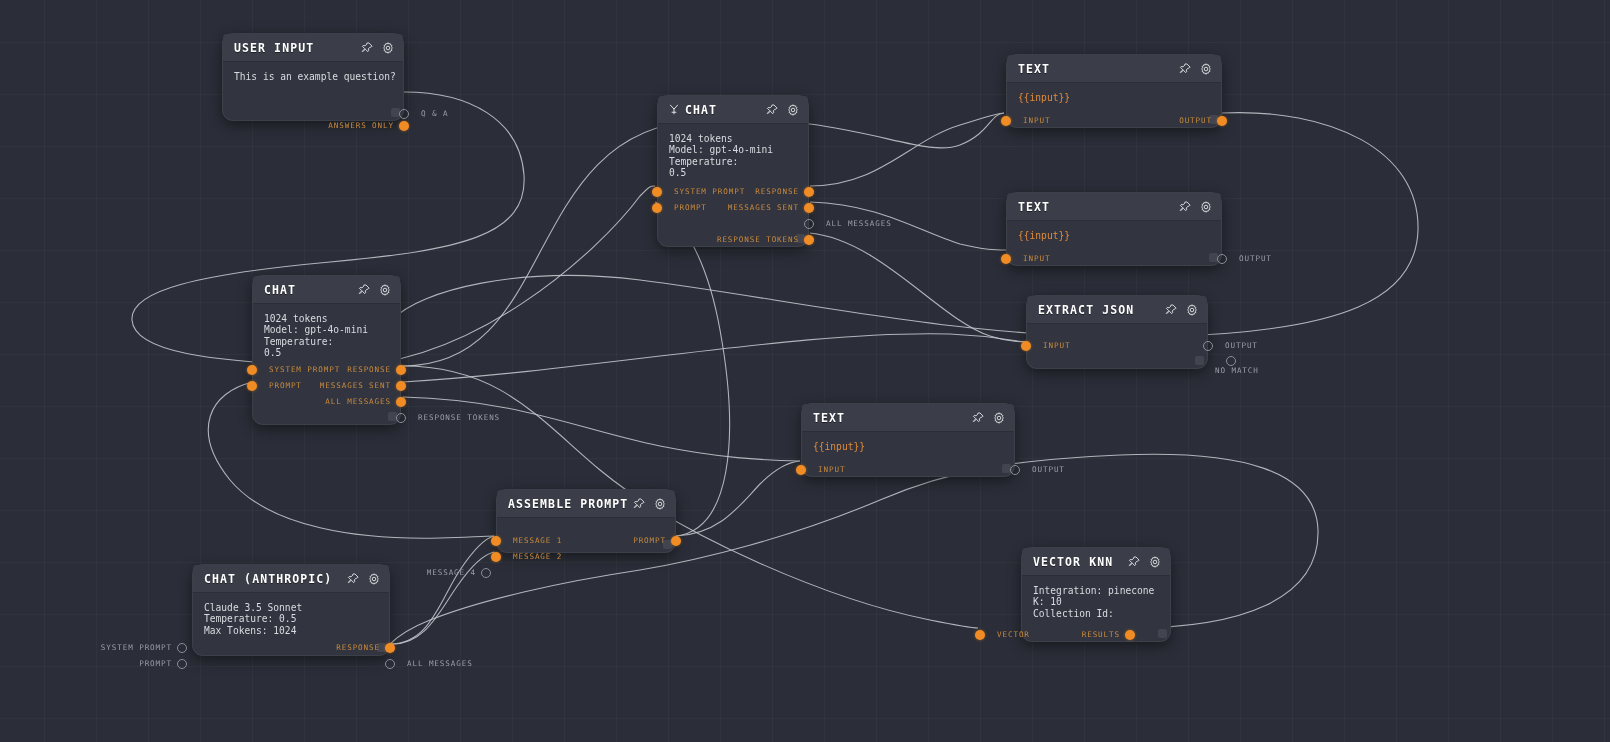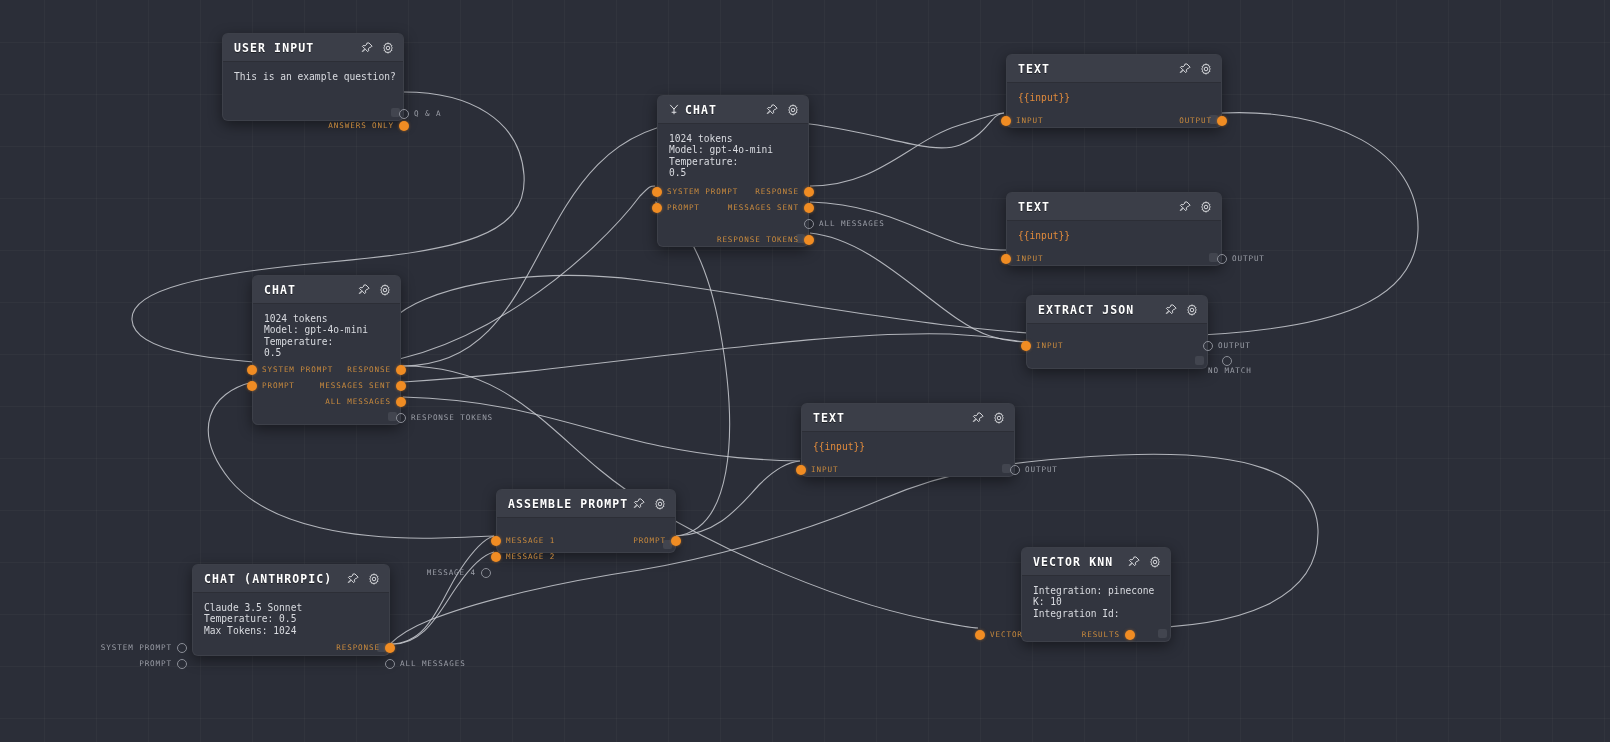--- a/index.html
+++ b/index.html
@@ -14,21 +14,21 @@
       linear-gradient(to right, rgba(255,255,255,0.028) 1px, transparent 1px),
       linear-gradient(to bottom, rgba(255,255,255,0.028) 1px, transparent 1px);
     background-size:52px 52px;
     background-position:-8px -10px;
   }
   #edges{position:absolute;inset:0;pointer-events:none;}
   #edges path{fill:none;stroke:#c9cbd1;stroke-width:1.1;opacity:.85;}
 
   .node{
     position:absolute;
-    border-radius:6px;
+    border-radius:11px;
     background:#32353f;
     box-shadow:0 4px 14px rgba(0,0,0,.45);
     border:1px solid rgba(255,255,255,.055);
     box-sizing:border-box;
   }
   .node .hdr{
     height:27px;
     background:#3b3e48;
     border-radius:4px 4px 0 0;
     display:flex;align-items:center;
@@ -55,21 +55,21 @@
   .port .dot{
     width:10px;height:10px;border-radius:50%;box-sizing:border-box;flex:none;
   }
   .dot.on{background:#f08c23;box-shadow:0 0 3px rgba(240,140,35,.5);}
   .dot.off{background:transparent;border:1.4px solid #8b8e97;}
   .plabel{
     font-size:7.6px;letter-spacing:.9px;white-space:nowrap;
     color:#c98a3d;
   }
   .plabel.dim{color:#9b9ea7;}
-  .port.inp .plabel{margin-left:5px;}
+  .port.inp .plabel{margin-left:12px;}
   .port.outp{flex-direction:row-reverse;}
   .port.outp .plabel{margin-right:5px;}
 </style>
 </head>
 <body>
 
 <div id="canvas">
   <svg id="edges" width="1610" height="742" viewBox="0 0 1610 742">
       <path d="M404,92 C470,92 520,120 524,175 C528,236 460,250 330,262 C200,274 130,290 132,320 C134,352 210,362 330,366 C470,371 600,250 640,196 C650,186 650,186 655,186"></path>
       <path d="M403,366 C560,366 520,130 700,120 C850,112 920,160 960,145 C990,133 990,114 1004,113"></path>
@@ -394,21 +394,21 @@
               <svg width="12" height="12" viewBox="0 0 16 16">
                 <path d="M8 5.6a2.4 2.4 0 100 4.8 2.4 2.4 0 000-4.8z" fill="none" stroke="#e8e9ec" stroke-width="1.2"></path>
                 <path d="M8 .9l1 1.7 1.9-.5.5 1.9 1.9.6-.8 1.8 1.3 1.5-1.3 1.5.8 1.8-1.9.6-.5 1.9-1.9-.5L8 15.1l-1-1.7-1.9.5-.5-1.9-1.9-.6.8-1.8L2.2 7.9l1.3-1.5-.8-1.8 1.9-.6.5-1.9 1.9.5z" fill="none" stroke="#e8e9ec" stroke-width="1.1" stroke-linejoin="round"></path>
               </svg>
             </span>
           </div>
         </div>
         <div class="body">
           <div class="line">Integration: pinecone</div>
           <div class="line">K: 10</div>
-          <div class="line">Integration Id:</div>
+          <div class="line">Collection Id:</div>
         </div>
         <div class="grip"></div>
       </div>
       <div class="port outp" style="top: 629px; left: auto; right: 475px;">
         <div class="dot on"></div>
         <div class="plabel">RESULTS</div>
       </div>
       <div class="port inp" style="top: 629px; left: 975px;">
         <div class="dot on"></div>
         <div class="plabel">VECTOR</div>

